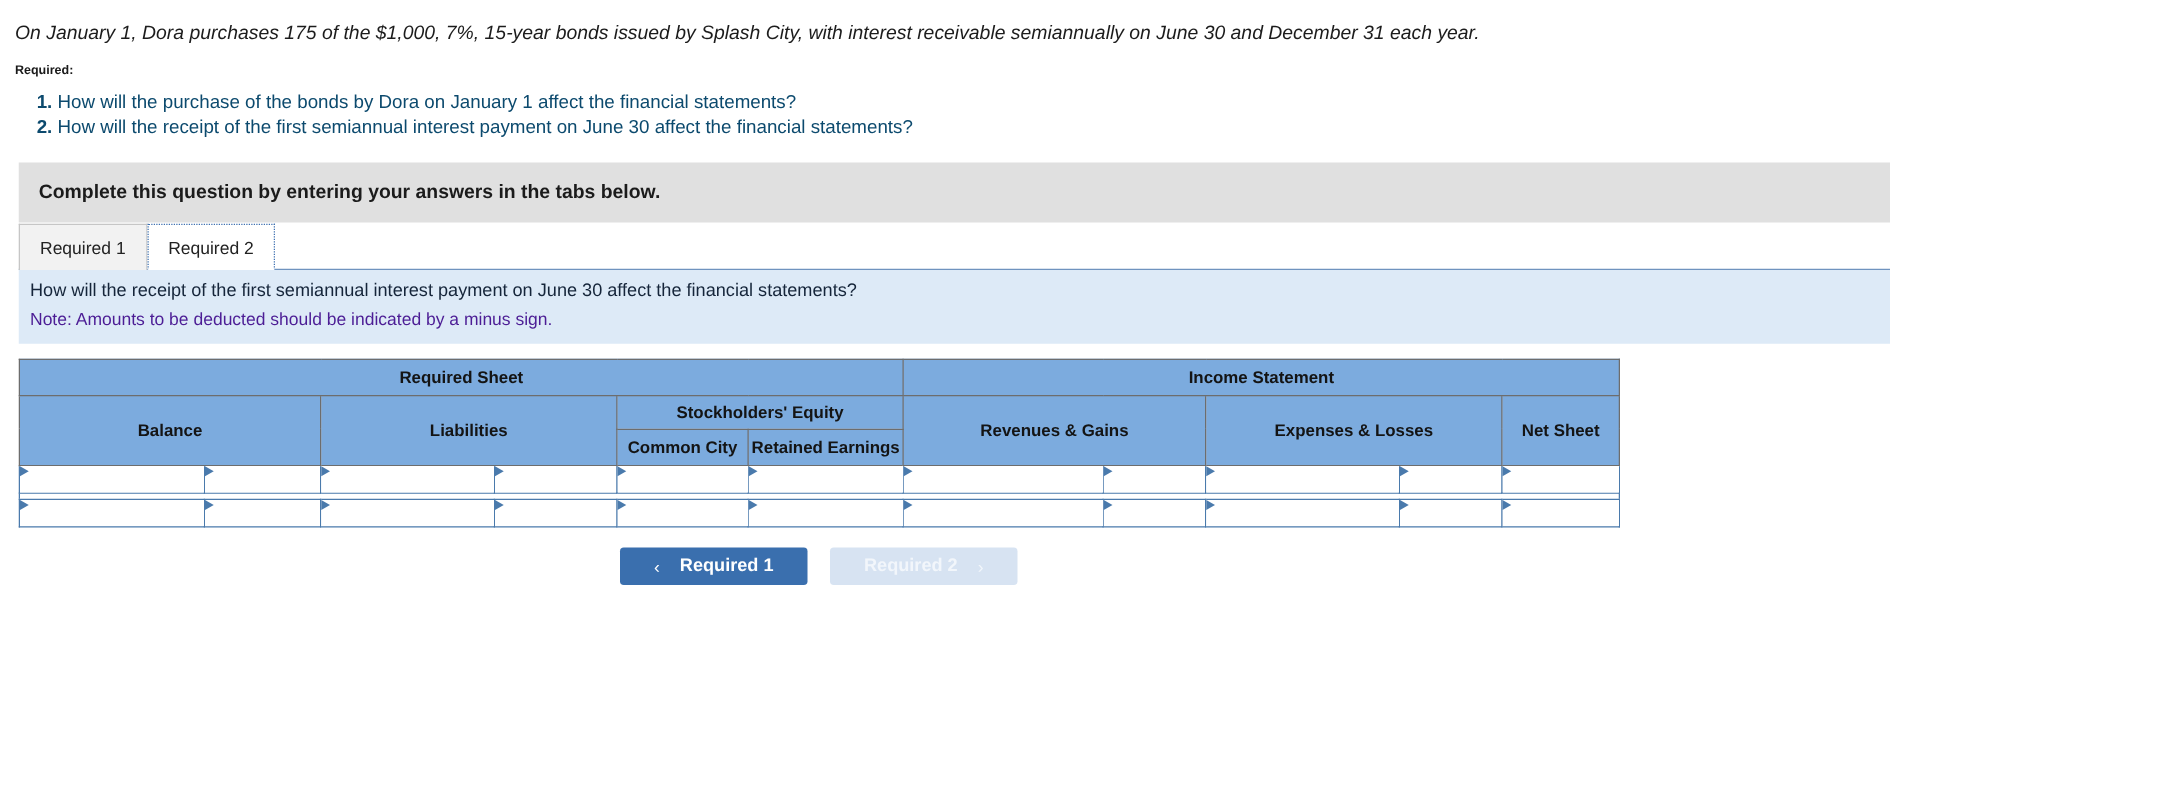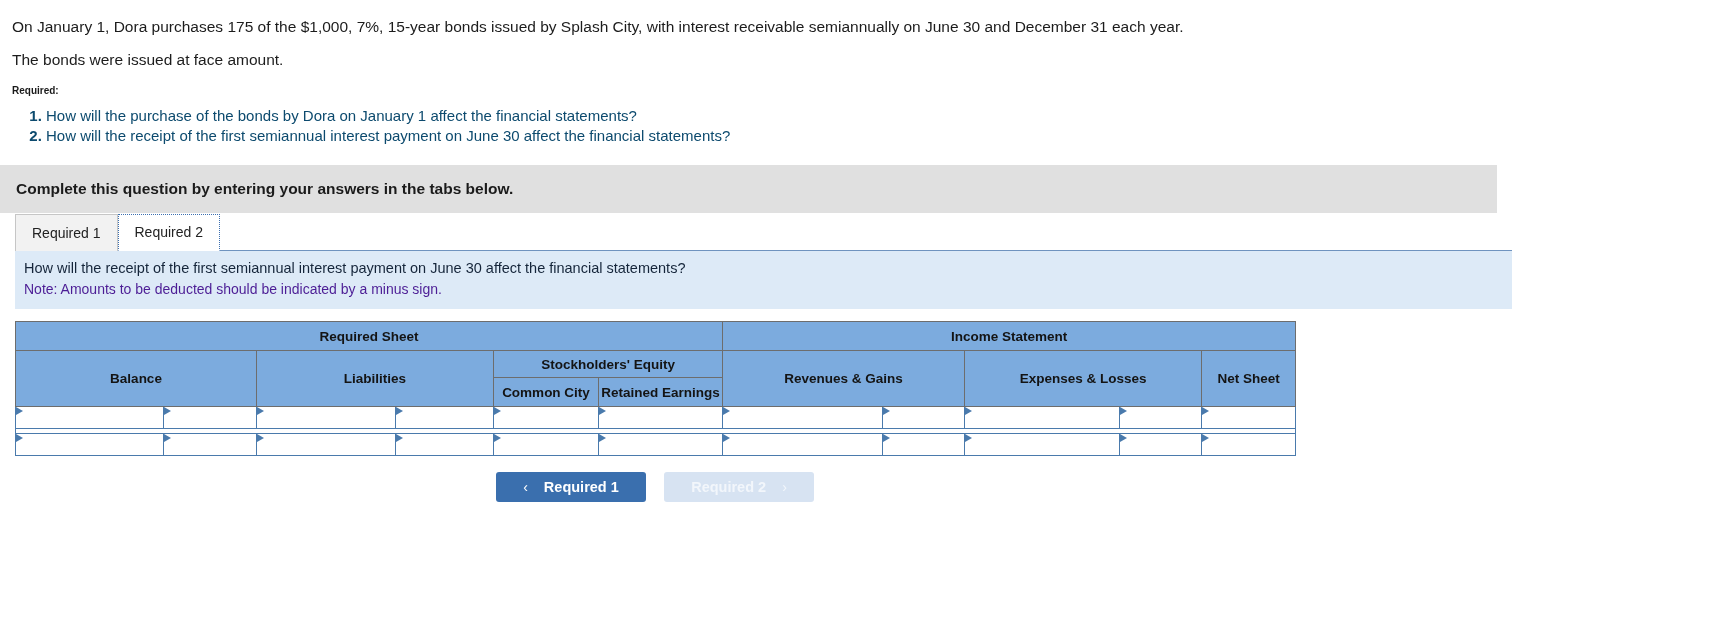--- a/index.html
+++ b/index.html
@@ -23,21 +23,21 @@
   .problem {
     margin: 18px 0 0 12px;
     width: 1490px;
   }
   .problem p {
     margin: 0 0 16px 0;
     font-size: 15.5px;
     line-height: 1.2;
     color: #1c1c1c;
   }
-  .problem p.tight { margin-bottom: 14px; }
+  .problem p.tight { margin-bottom: 14px; font-style: italic; }
   .required-label {
     font-weight: bold;
     font-size: 10px;
     margin: 0 0 10px 0;
   }
   ol.req-list {
     margin: 0 0 0 0;
     padding-left: 34px;
     list-style-type: decimal;
   }
@@ -45,20 +45,21 @@
     font-size: 15px;
     line-height: 1.35;
     font-weight: bold;
     color: #0c4a6e;
   }
   ol.req-list li span.normal { font-weight: normal; }
 
   
   .complete-band {
     margin-top: 18px;
+    margin-left: 15px;
     width: 1497px;
     height: 48px;
     background: #e0e0e0;
     display: flex;
     align-items: center;
   }
   .complete-band .txt {
     font-weight: bold;
     font-size: 15.5px;
     padding-left: 16px;
@@ -208,21 +209,20 @@
   }
   .chev { font-size: 14px; font-weight: normal; }
 </style>
 </head>
 <body>
 
 <div class="page">
 
   <div class="problem">
     <p class="tight">On January 1, Dora purchases 175 of the $1,000, 7%, 15-year bonds issued by Splash City, with interest receivable semiannually on June 30 and December 31 each year.</p>
-    <p>The bonds were issued at face amount.</p>
     <div class="required-label">Required:</div>
     <ol class="req-list">
       <li><span class="normal">How will the purchase of the bonds by Dora on January 1 affect the financial statements?</span></li>
       <li><span class="normal">How will the receipt of the first semiannual interest payment on June 30 affect the financial statements?</span></li>
     </ol>
   </div>
 
   <div class="complete-band">
     <div class="txt">Complete this question by entering your answers in the tabs below.</div>
   </div>

